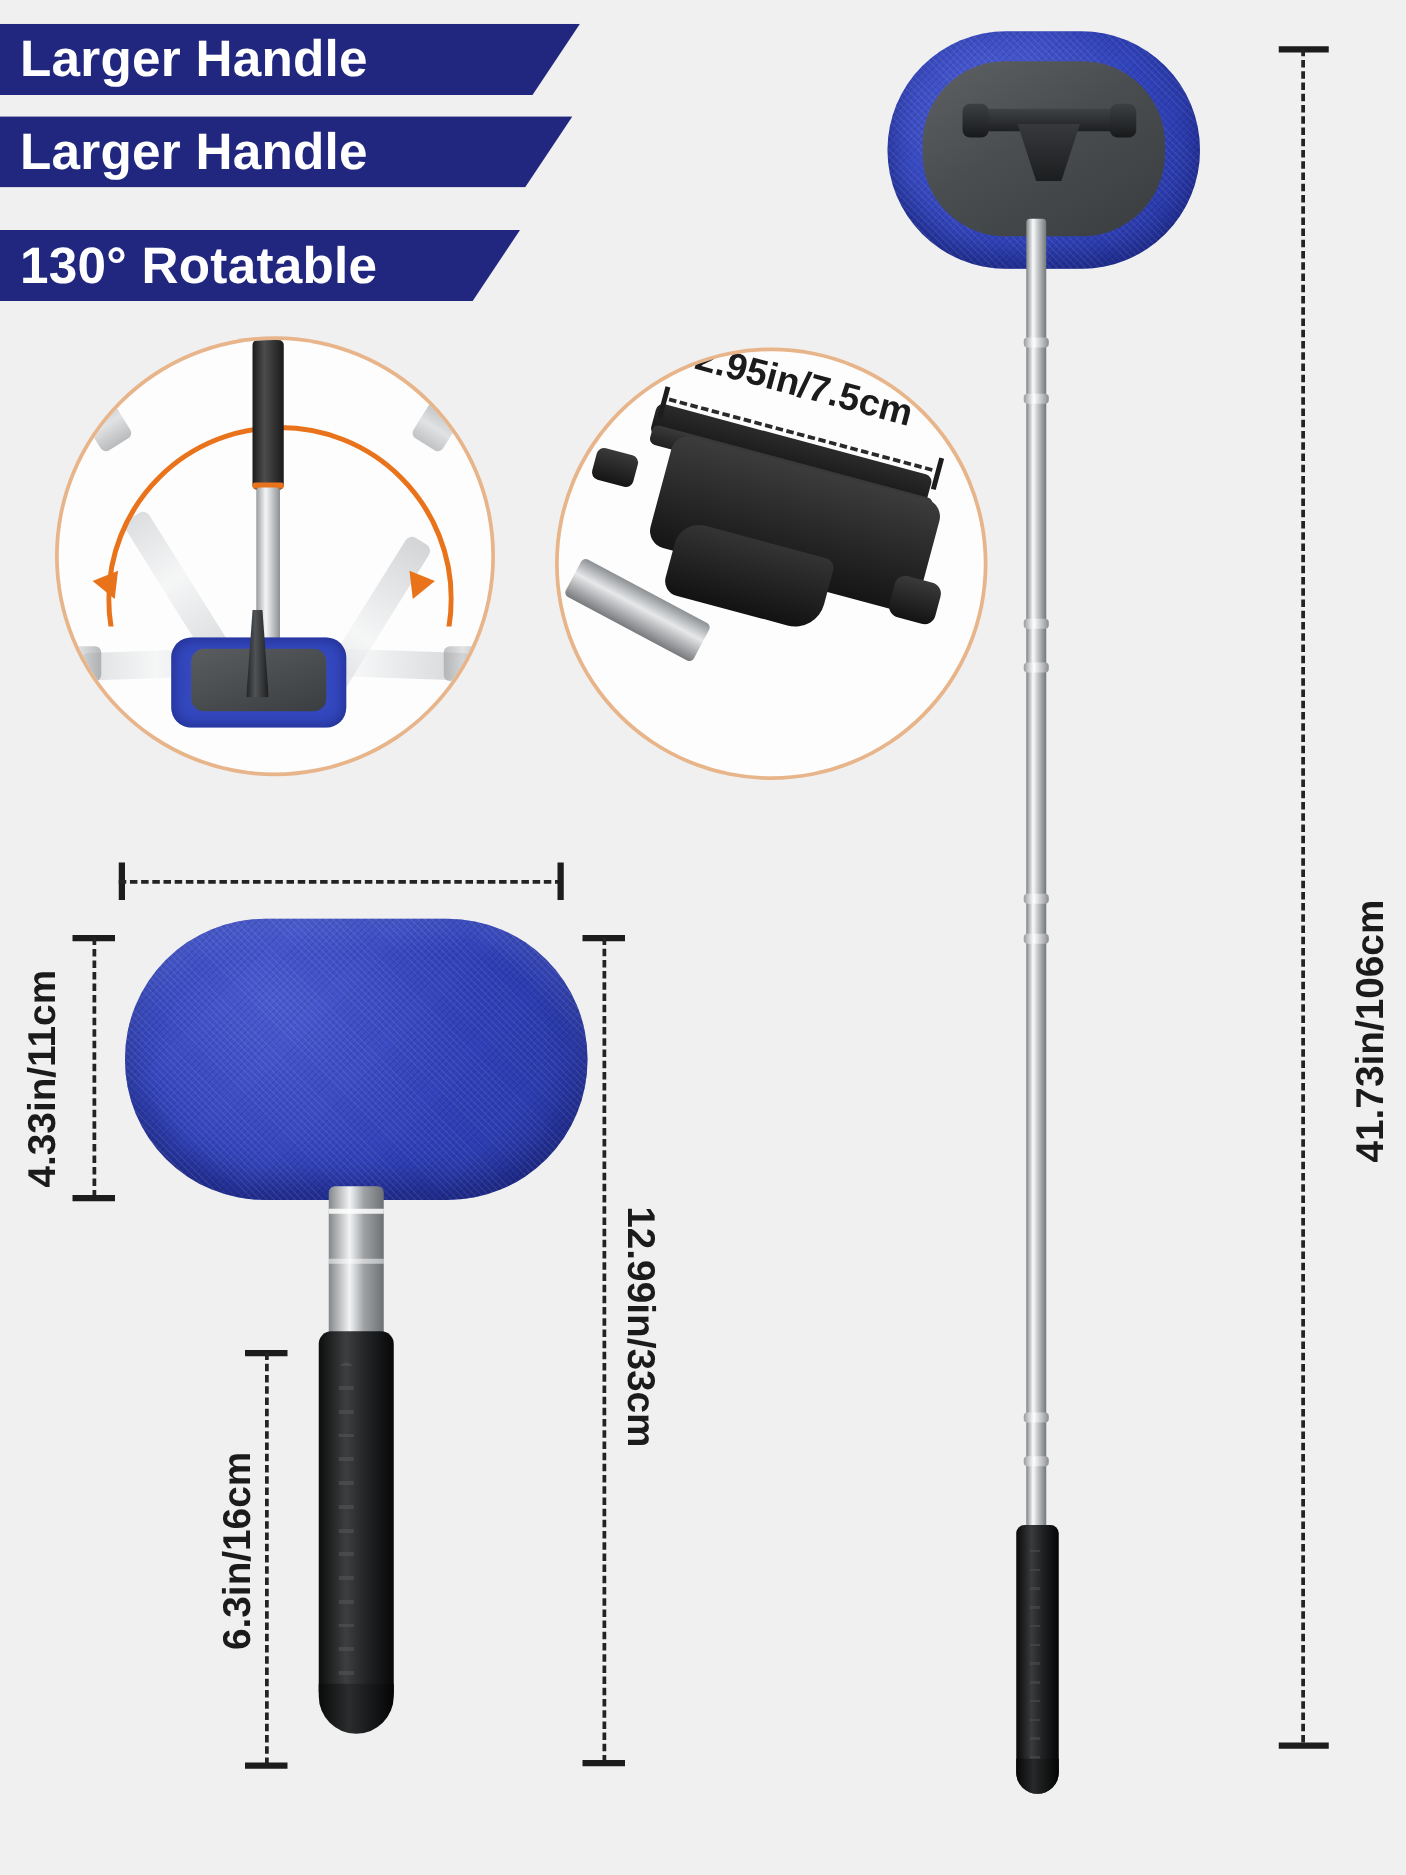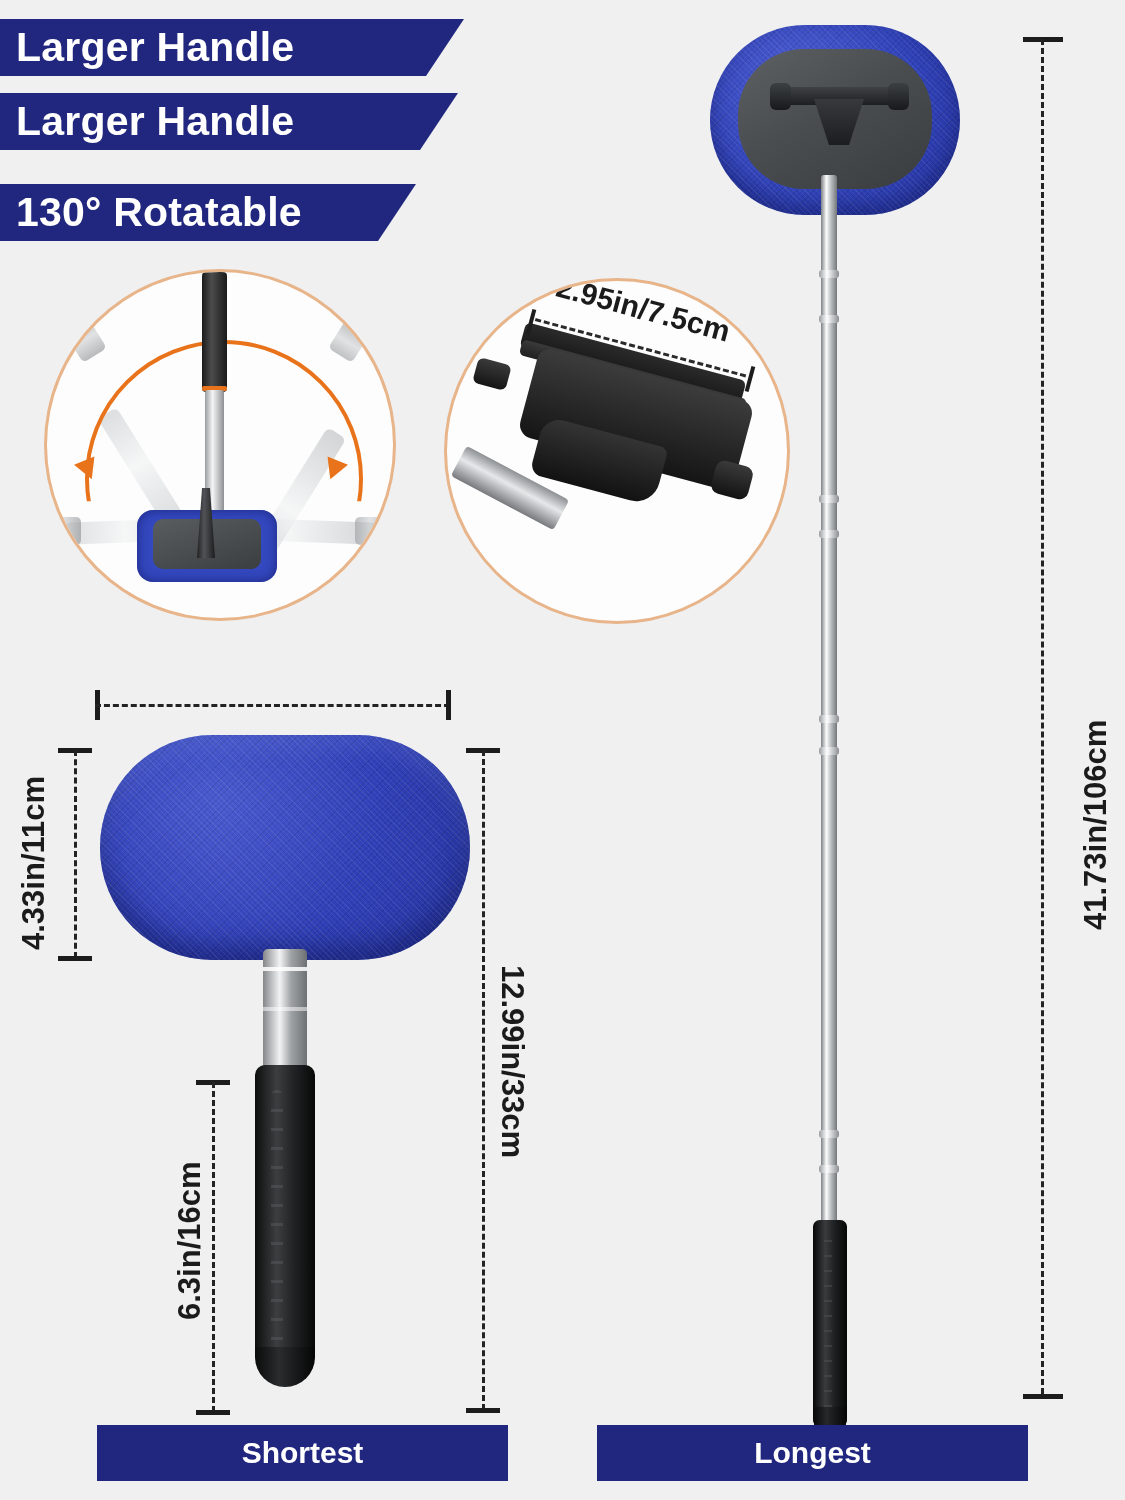--- a/index.html
+++ b/index.html
@@ -285,20 +285,14 @@
     <div class="lp-grip"></div>
     <div class="lp-gripdots"></div>
     <div class="lp-tip"></div>
   </div>
 
   <div class="cap-h" style="left:1023px;top:37px;width:40px;"></div>
   <div class="dim-v" style="left:1041px;top:39px;height:1355px;"></div>
   <div class="cap-h" style="left:1023px;top:1394px;width:40px;"></div>
   <div class="dimtext rot-ccw" style="left:1078px;top:930px;">41.73in/106cm</div>
 
-  <div class="capbar cap-short">
-    <span>Shortest</span>
-  </div>
-  <div class="capbar cap-long">
-    <span>Longest</span>
-  </div>
 
 </div>
 
 </body></html>

